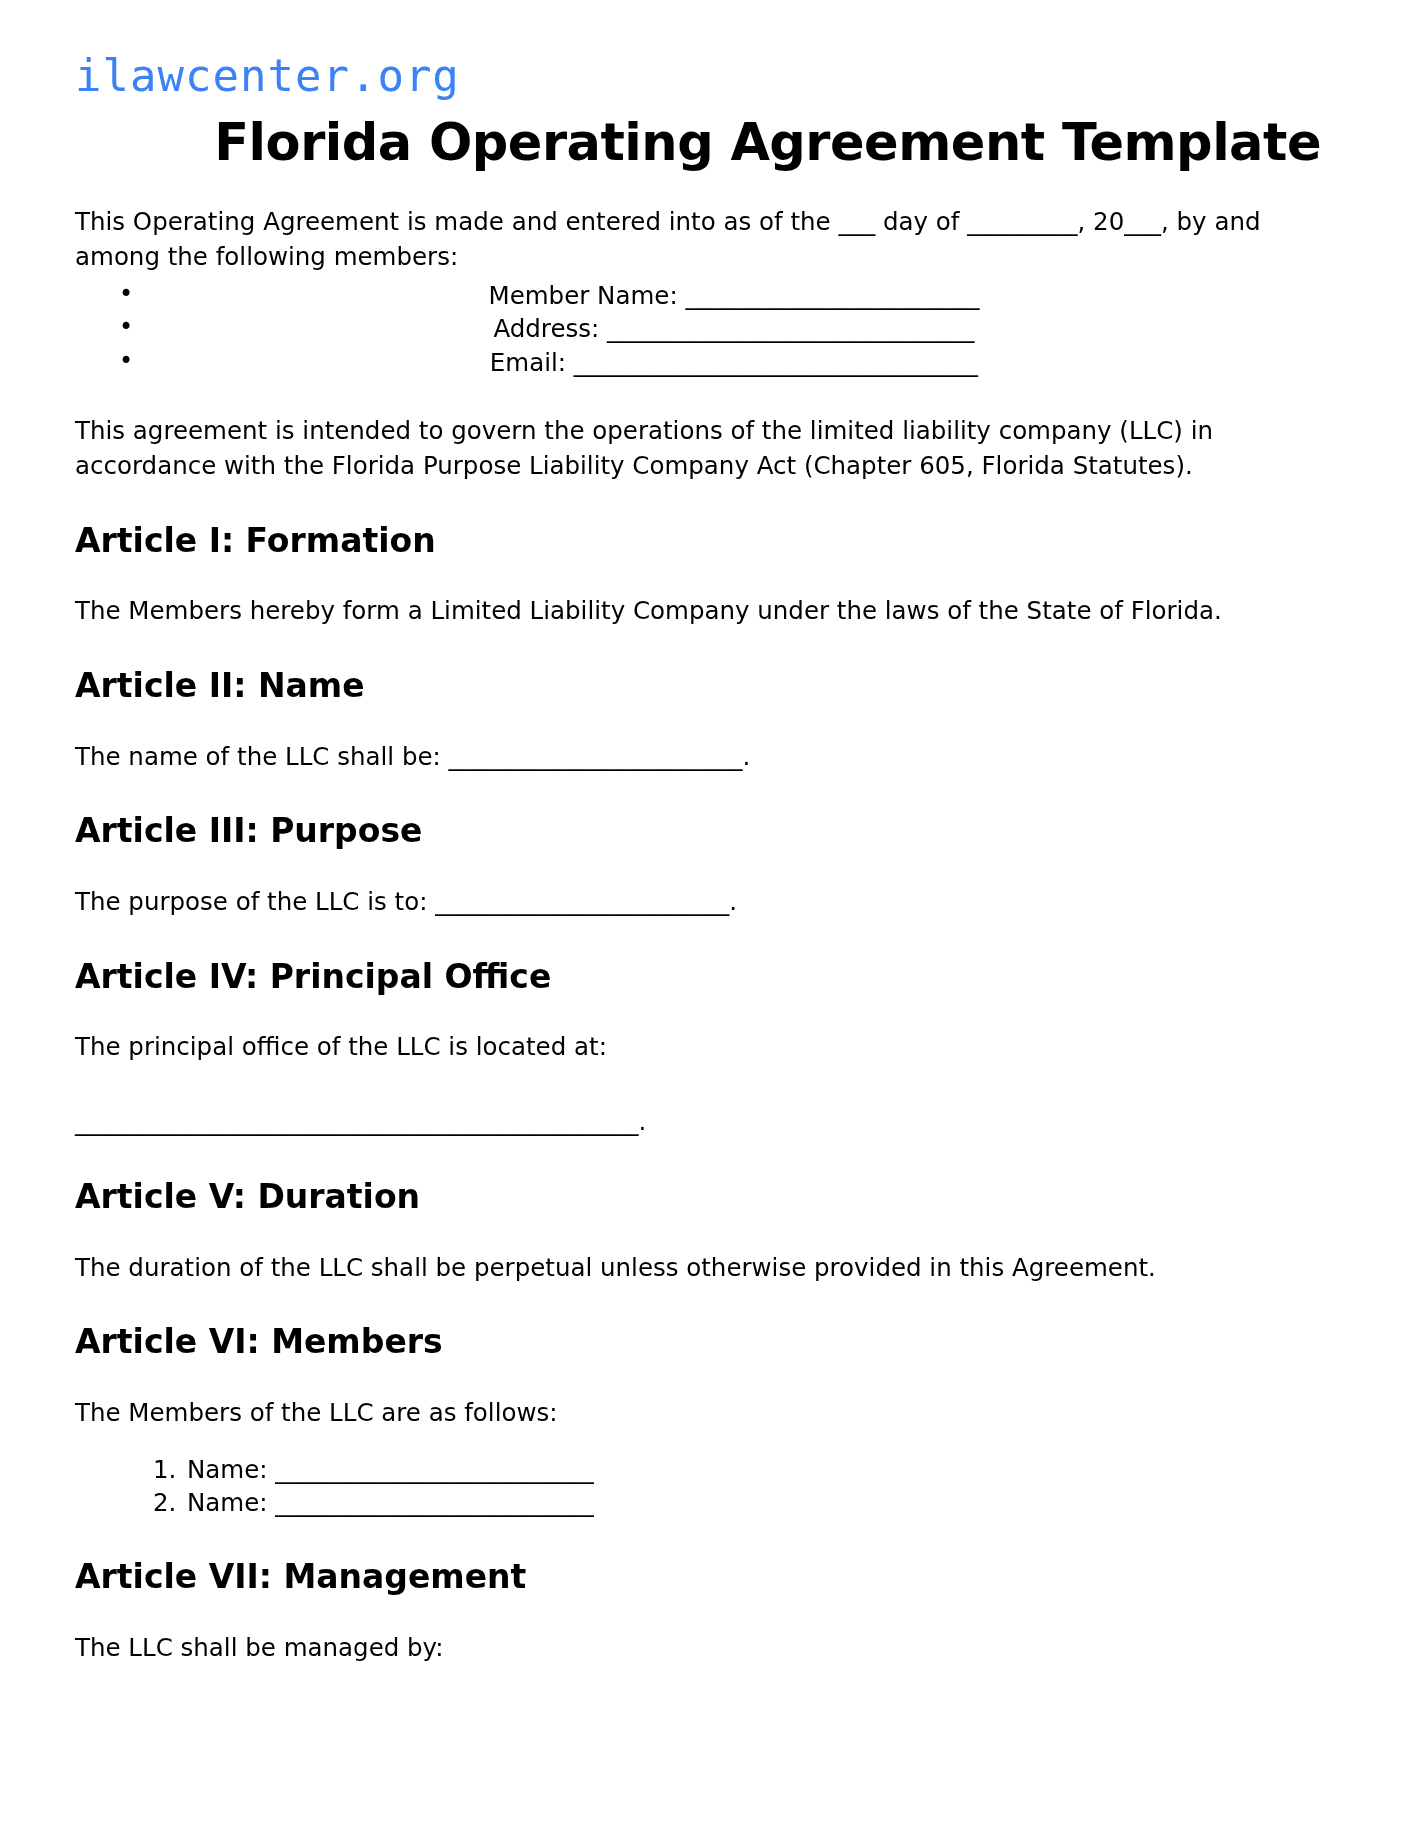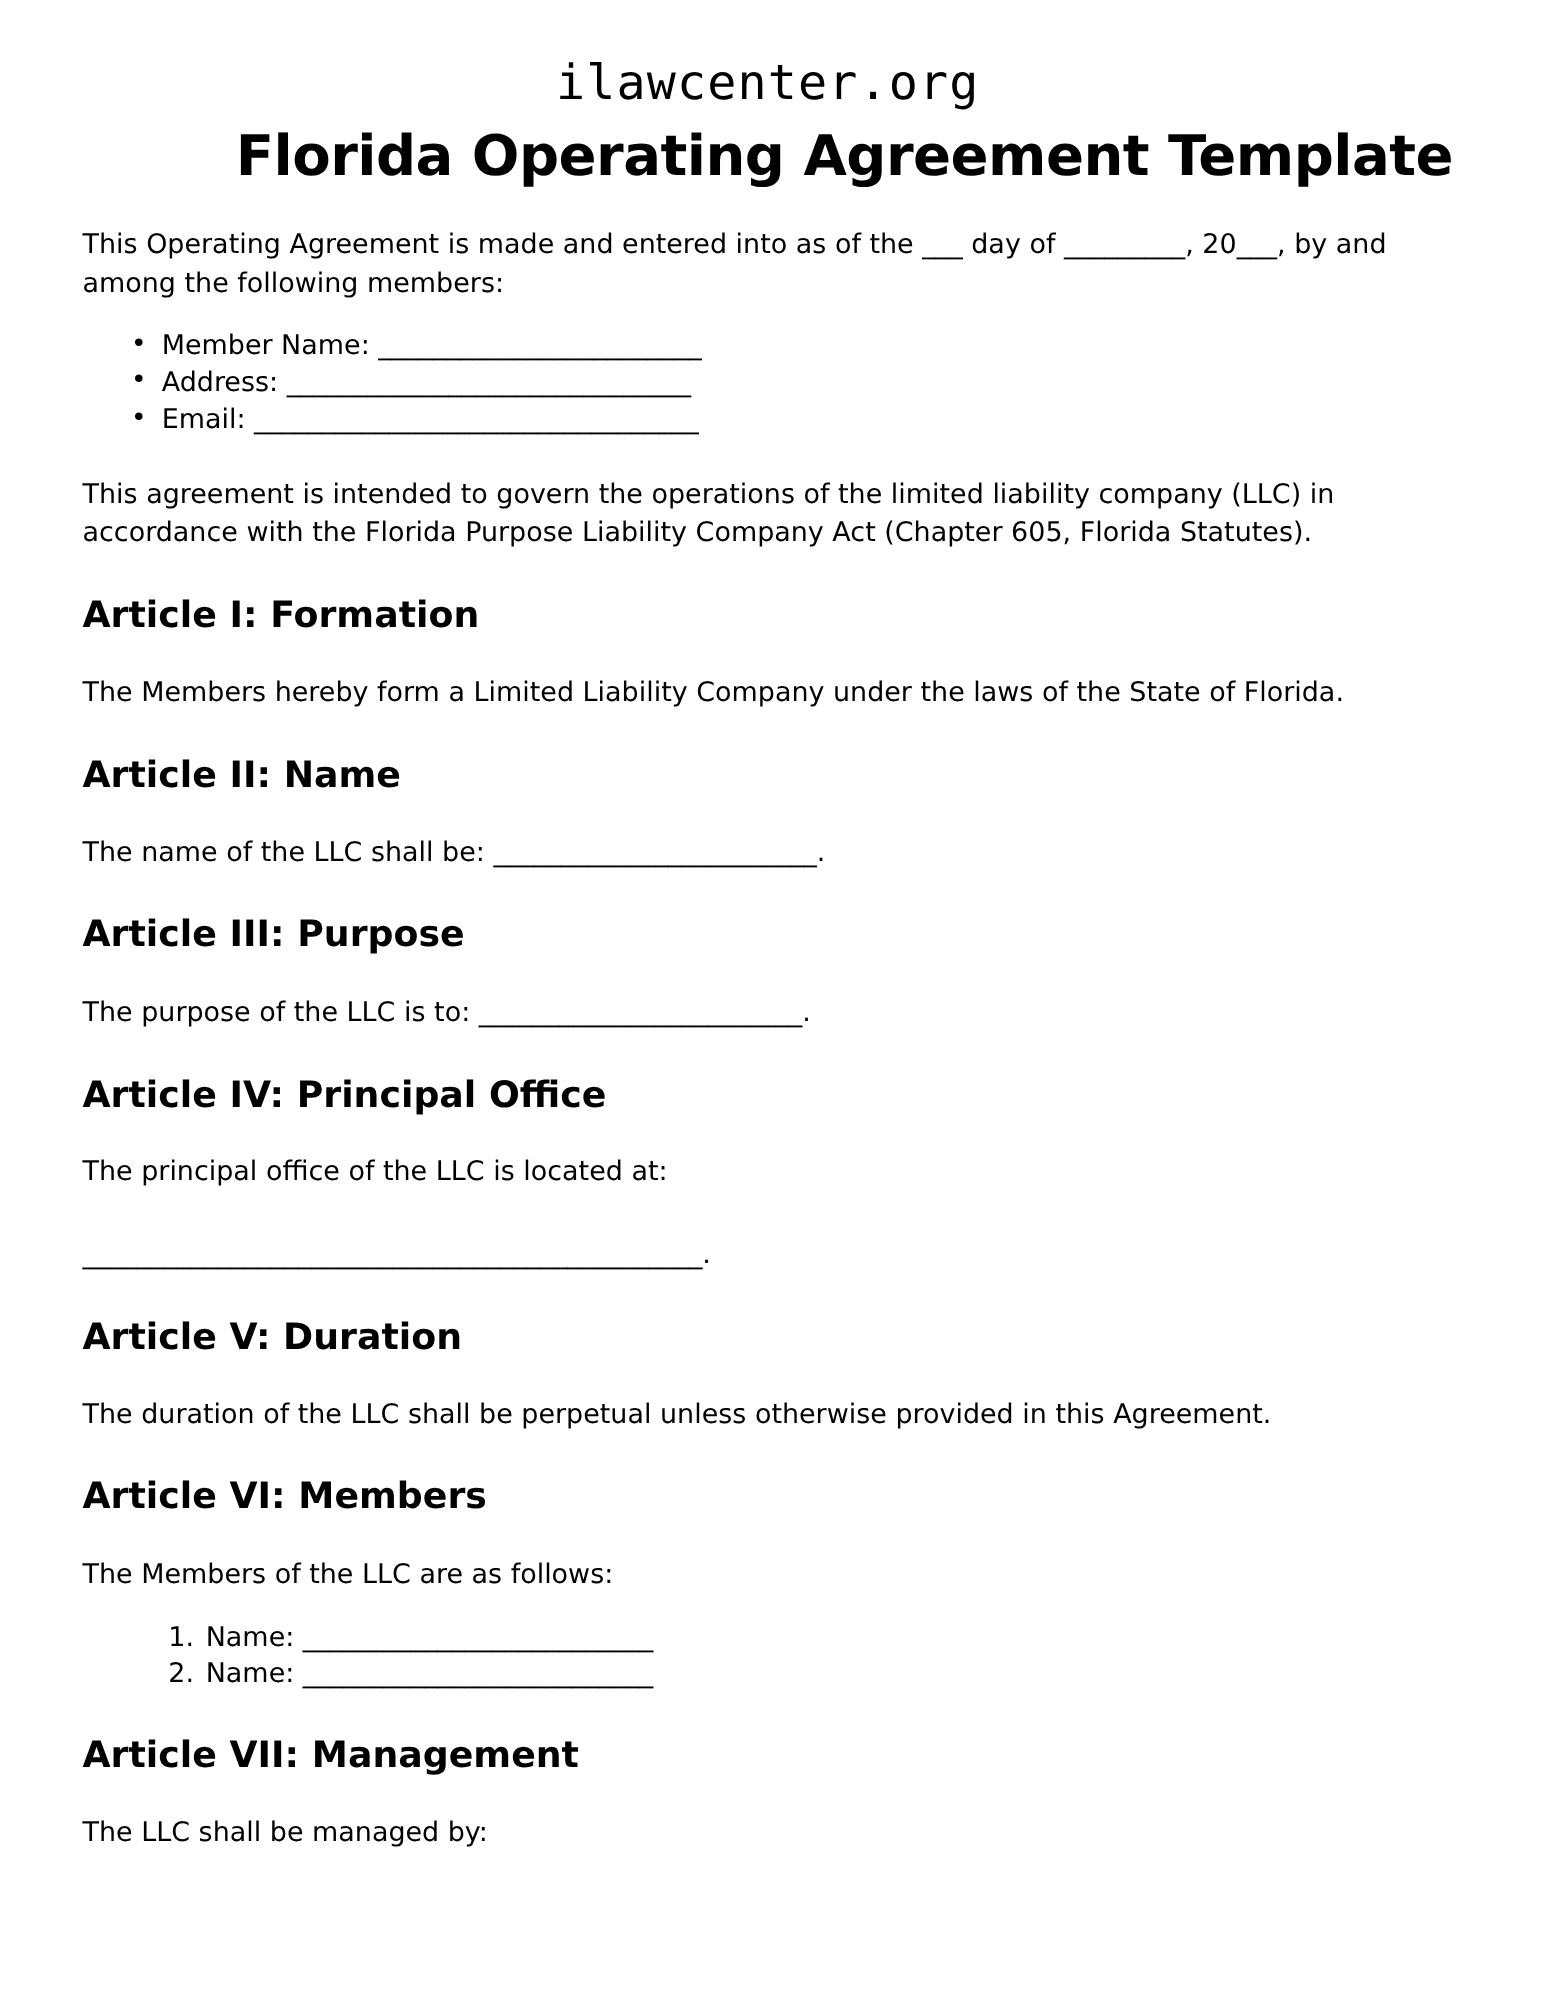--- a/index.html
+++ b/index.html
@@ -15,25 +15,25 @@
     -webkit-font-smoothing: antialiased;
   }
   .page {
     position: relative;
     width: 1411px;
     min-height: 1826px;
     box-sizing: border-box;
     padding: 30px 90px 40px 75px;
   }
   .watermark {
-    text-align: center;
+    text-align: left;
     font-family: "DejaVu Sans Mono", monospace;
     font-size: 44px;
     letter-spacing: 1px;
-    color: #000000;
+    color: #3b82f6;
     line-height: 1;
     margin: 24px 0 0 0;
     user-select: none;
   }
   h1.doc-title {
     font-size: 51px;
     font-weight: bold;
     letter-spacing: -0.5px;
     line-height: 1.12;
     margin: 16px 0 0 0;
@@ -45,23 +45,24 @@
     margin: 34px 0 0 0;
     max-width: 1245px;
   }
   h2.article-heading {
     font-size: 33px;
     font-weight: bold;
     line-height: 1.2;
     margin: 37px 0 0 0;
   }
   ul.bullets {
-    margin: 22px 0 0 0;
+    margin: 4px 0 0 0;
     padding-left: 72px;
     list-style: none;
+    text-align: center;
   }
   ul.bullets li {
     font-size: 24.5px;
     line-height: 1.38;
     position: relative;
   }
   ul.bullets li::before {
     content: "\2022";
     position: absolute;
     left: -28px;

